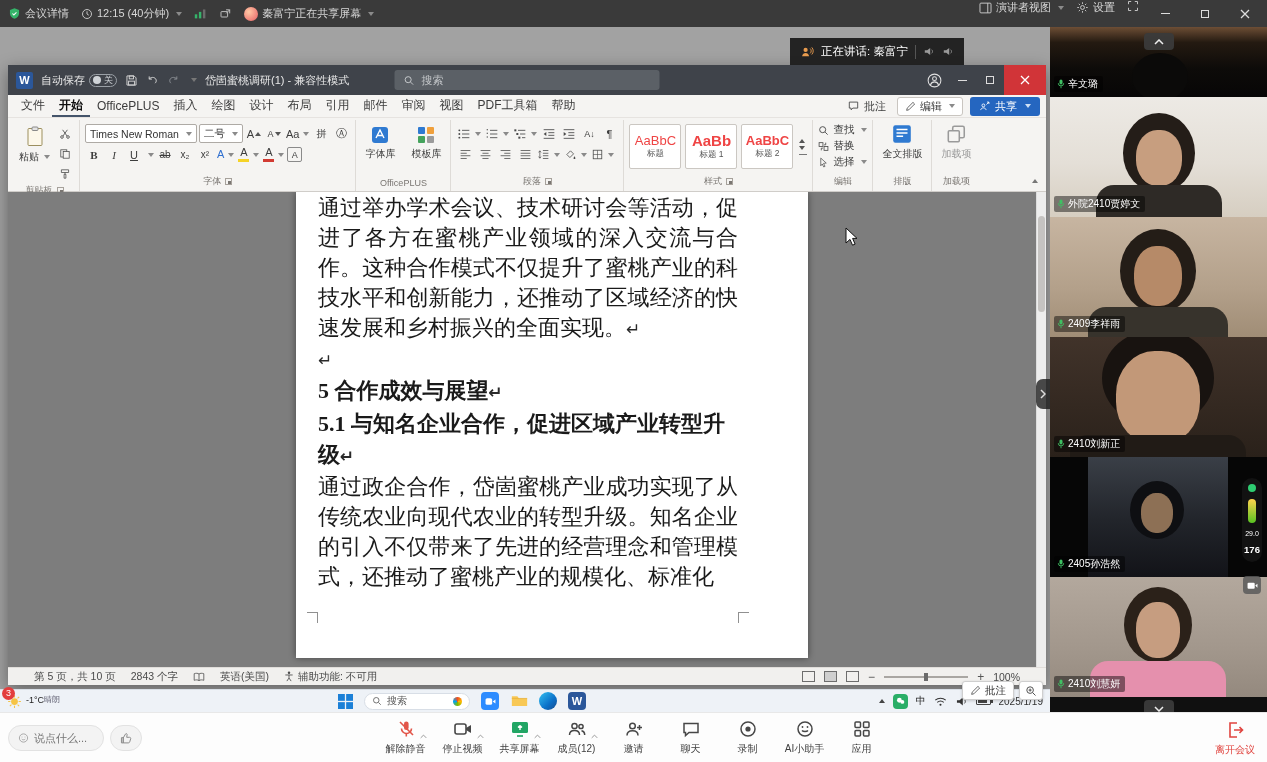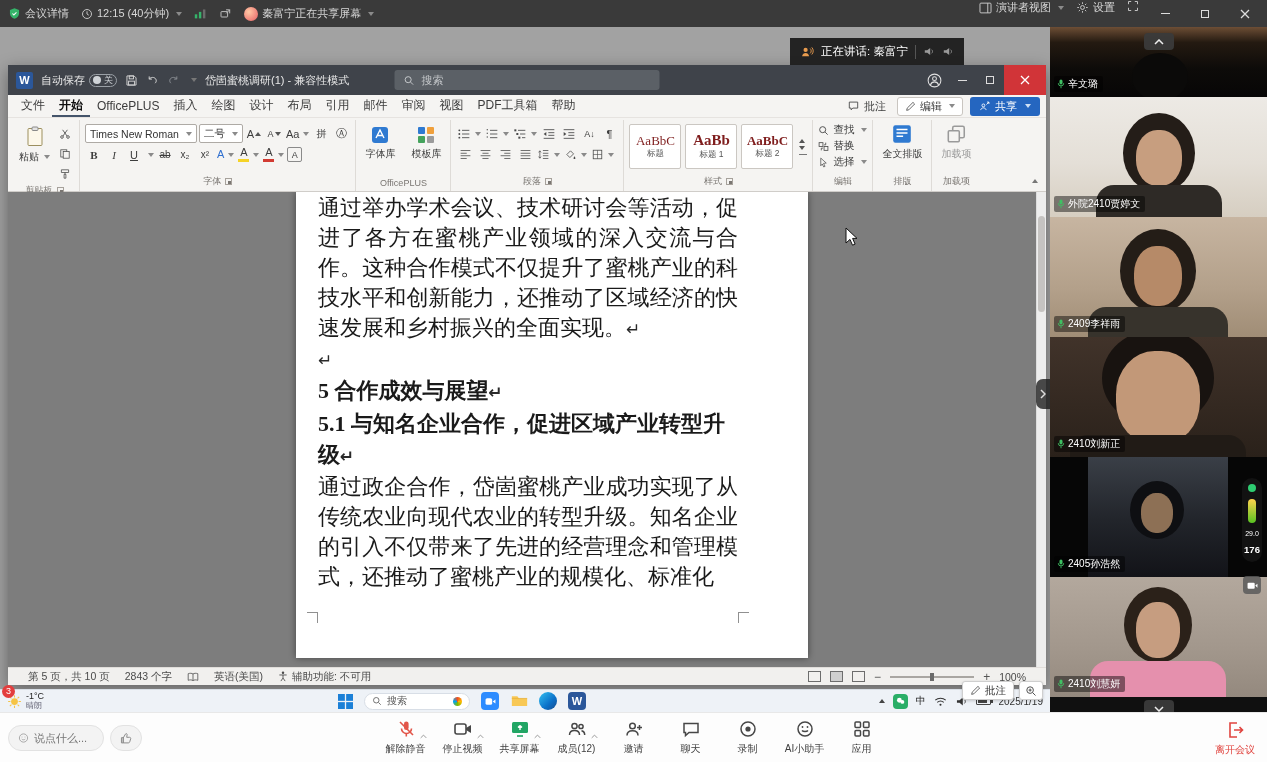--- a/index.html
+++ b/index.html
@@ -57,52 +57,52 @@
 .glyph-b{font-weight:bold;font-family:"Liberation Serif",serif}
 .glyph-i{font-style:italic;font-family:"Liberation Serif",serif}
 .glyph-u{text-decoration:underline}
 .glyph-s{text-decoration:line-through;font-size:10px}
 .cbar{display:inline-flex;flex-direction:column;align-items:center;line-height:1}
 .cbar .bar{width:11px;height:3px;margin-top:1px}
 .combo{height:19px;background:#fff;border:1px solid #aeaaa5;display:flex;align-items:center;font-size:10.5px;color:#333;padding:0 4px;gap:4px;border-radius:2px;white-space:nowrap}
 .bigbtn{display:flex;flex-direction:column;align-items:center;justify-content:center;gap:2px;padding:1px 4px;font-size:10px;color:#3d3d3d}
 .vstack{display:flex;flex-direction:column;gap:1px;justify-content:center}
 .style-card{width:52px;height:45px;background:#fff;border:1px solid #cbc7c2;border-radius:2px;display:flex;flex-direction:column;align-items:center;justify-content:center;gap:1px}
-.style-prev{font-size:13px;color:#7f1d1d;font-family:Liberation Serif, serif;line-height:1}
+.style-prev{font-size:13px;color:#ef4444;font-family:Liberation Sans, sans-serif;line-height:1}
 .style-name{font-size:8.5px;color:#555}
 .edit-item{display:flex;align-items:center;gap:4px;font-size:10.5px;color:#3d3d3d;height:16px}
 .ribbon-collapse{position:absolute;right:8px;bottom:4px}
 .tri-up{width:0;height:0;border-left:3px solid transparent;border-right:3px solid transparent;border-bottom:4px solid #555;display:inline-block}
 .tri-dn{width:0;height:0;border-left:3px solid transparent;border-right:3px solid transparent;border-top:4px solid #555;display:inline-block}
 
 
 .w-canvas{flex:1 1 auto;background:#7d7d7d;position:relative;overflow:hidden}
 .page{position:absolute;left:288px;top:0;width:512px;height:466px;background:#fff;box-shadow:0 0 7px rgba(0,0,0,.45)}
 .doc-text{position:absolute;left:22px;top:1px;width:420px;color:#1a1a1a;font-family:"Liberation Serif","DejaVu Serif",serif}
 .para{font-size:22px;line-height:30px;text-align:justify;word-break:break-all}
 .hd{font-size:22px;line-height:31px;font-weight:bold;word-break:break-all}
 .pmark{font-size:17px;color:#2a2a2a;font-family:"DejaVu Sans",sans-serif}
 .cropmark{position:absolute;top:420px;width:11px;height:11px}
 .crop-l{left:11px;border-right:1px solid #909090;border-top:1px solid #909090}
 .crop-r{right:59px;border-left:1px solid #909090;border-top:1px solid #909090}
 .w-scroll{position:absolute;right:0;top:0;bottom:0;width:10px;background:#ededed;border-left:1px solid #ddd}
 .w-thumb{position:absolute;left:1px;right:1px;top:24px;height:96px;background:#c5c3c1;border-radius:4px}
 
 
-.w-status{height:18px;background:#f1f0ee;border-top:1px solid #e0ddda;display:flex;align-items:center;font-size:10.5px;color:#4a4a4a;padding:0 20px;gap:15px;flex:0 0 auto;white-space:nowrap}
+.w-status{height:18px;background:#f1f0ee;border-top:1px solid #e0ddda;display:flex;align-items:center;font-size:10.5px;color:#4a4a4a;padding:0 26px;gap:15px;flex:0 0 auto;white-space:nowrap}
 .ws-item{display:flex;align-items:center;gap:4px}
 .ws-right{margin-left:auto;display:flex;align-items:center;gap:9px}
 .viewbox{width:13px;height:11px;border:1px solid #6d6d6d;display:inline-block}
 .zoom-track{width:84px;height:2px;background:#a9a6a2;position:relative}
 .zoom-thumb{position:absolute;left:48%;top:-3px;width:4px;height:8px;background:#6b6b6b}
 
 
 .task{position:absolute;left:0;top:662px;width:1050px;height:23px;background:#eef2f7;border-top:1px solid #d9dfe6;display:flex;align-items:center;padding:0 7px;z-index:20;font-size:10px;color:#333}
 .weather{display:flex;align-items:center;gap:4px;position:relative}
-.wx{display:flex;flex-direction:column;line-height:1.1}
+.wx{display:flex;flex-direction:row;line-height:1.1}
 .wx .t{font-size:9px;color:#222}
 .wx .d{font-size:8px;color:#667}
 .badge{position:absolute;top:-7px;left:-5px;min-width:13px;height:13px;border-radius:7px;background:#e33e3e;color:#fff;font-size:9px;display:flex;align-items:center;justify-content:center;padding:0 3px;z-index:2}
 .task-center{position:absolute;left:338px;top:0;height:100%;display:flex;align-items:center;gap:11px}
 .search-pill{width:106px;height:17px;background:#fff;border:1px solid #d8dee6;border-radius:9px;display:flex;align-items:center;gap:5px;padding:0 7px;color:#555}
 .rainbow{width:9px;height:9px;border-radius:50%;background:conic-gradient(#f25022,#ffb900,#7fba00,#00a4ef,#f25022);margin-left:auto}
 .tb-app{width:18px;height:18px;border-radius:4px;display:flex;align-items:center;justify-content:center;color:#fff;font-size:11px;font-weight:bold}
 .task-right{margin-left:auto;display:flex;align-items:center;gap:8px}
 .ime{font-size:10px;color:#222}
 .battery{width:15px;height:8px;border:1px solid #444;border-radius:1px;position:relative}

